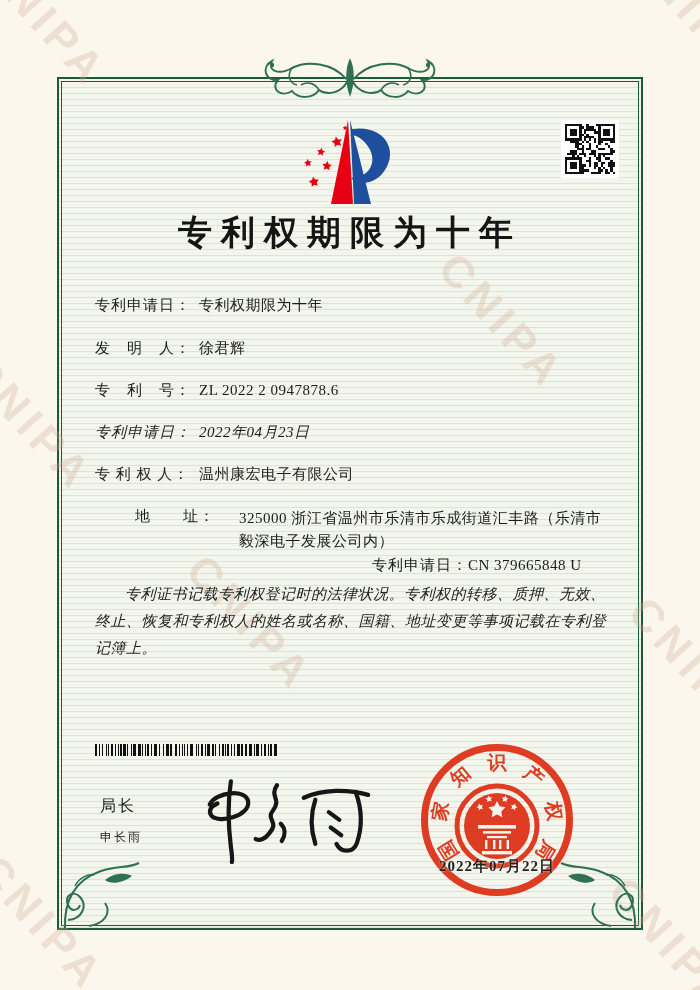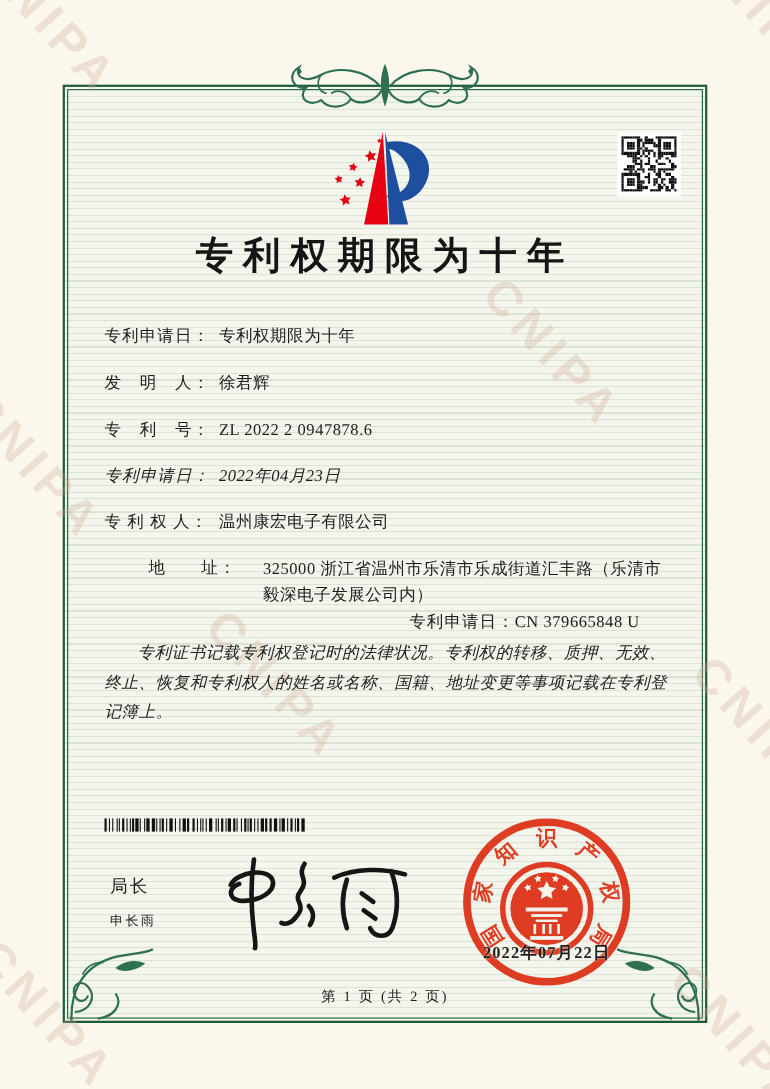--- a/index.html
+++ b/index.html
@@ -825,16 +825,15 @@
         <rect x="-10" y="10" width="20" height="2.2" fill="#f4f5ec"></rect>
         <rect x="-12" y="14" width="2.4" height="9" fill="#f4f5ec"></rect>
         <rect x="-4" y="14" width="2.4" height="9" fill="#f4f5ec"></rect>
         <rect x="2" y="14" width="2.4" height="9" fill="#f4f5ec"></rect>
         <rect x="9.6" y="14" width="2.4" height="9" fill="#f4f5ec"></rect>
         <rect x="-15" y="25" width="30" height="3.4" fill="#f4f5ec"></rect>
       </svg>
       <span class="seal-date">2022年07月22日</span>
     </div>
 
-    <div class="abs page-info">第 1 页 (共 2 页)</div>
 
   </div>
 </div>
 
 </body></html>

